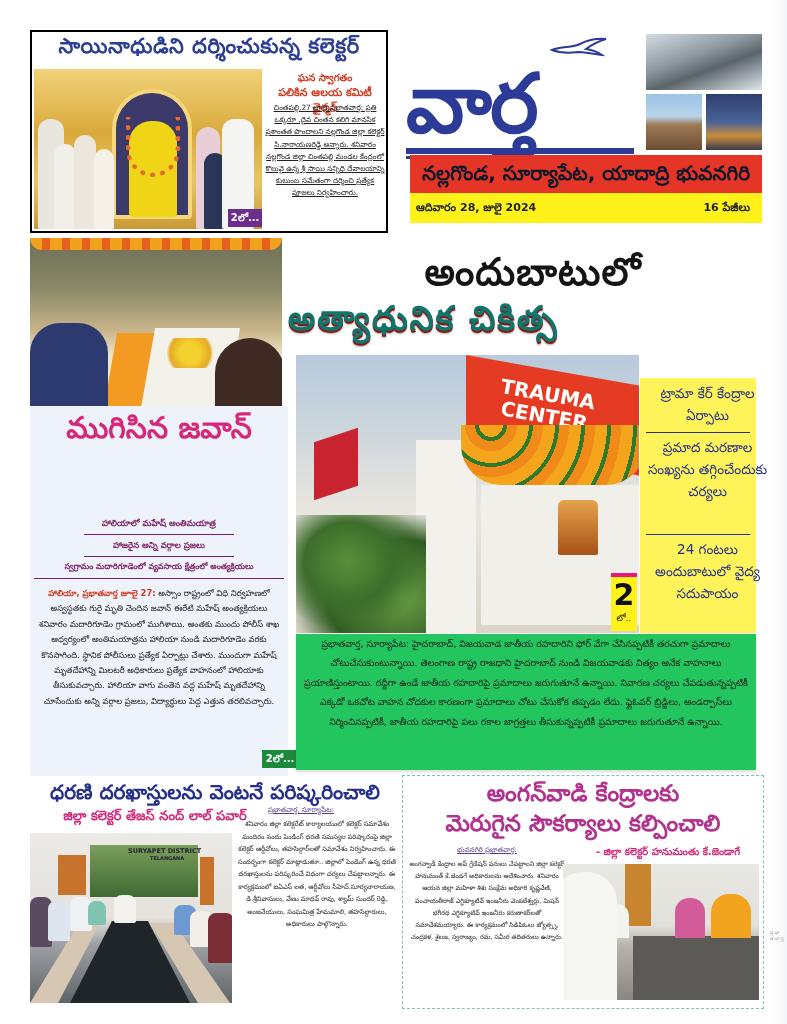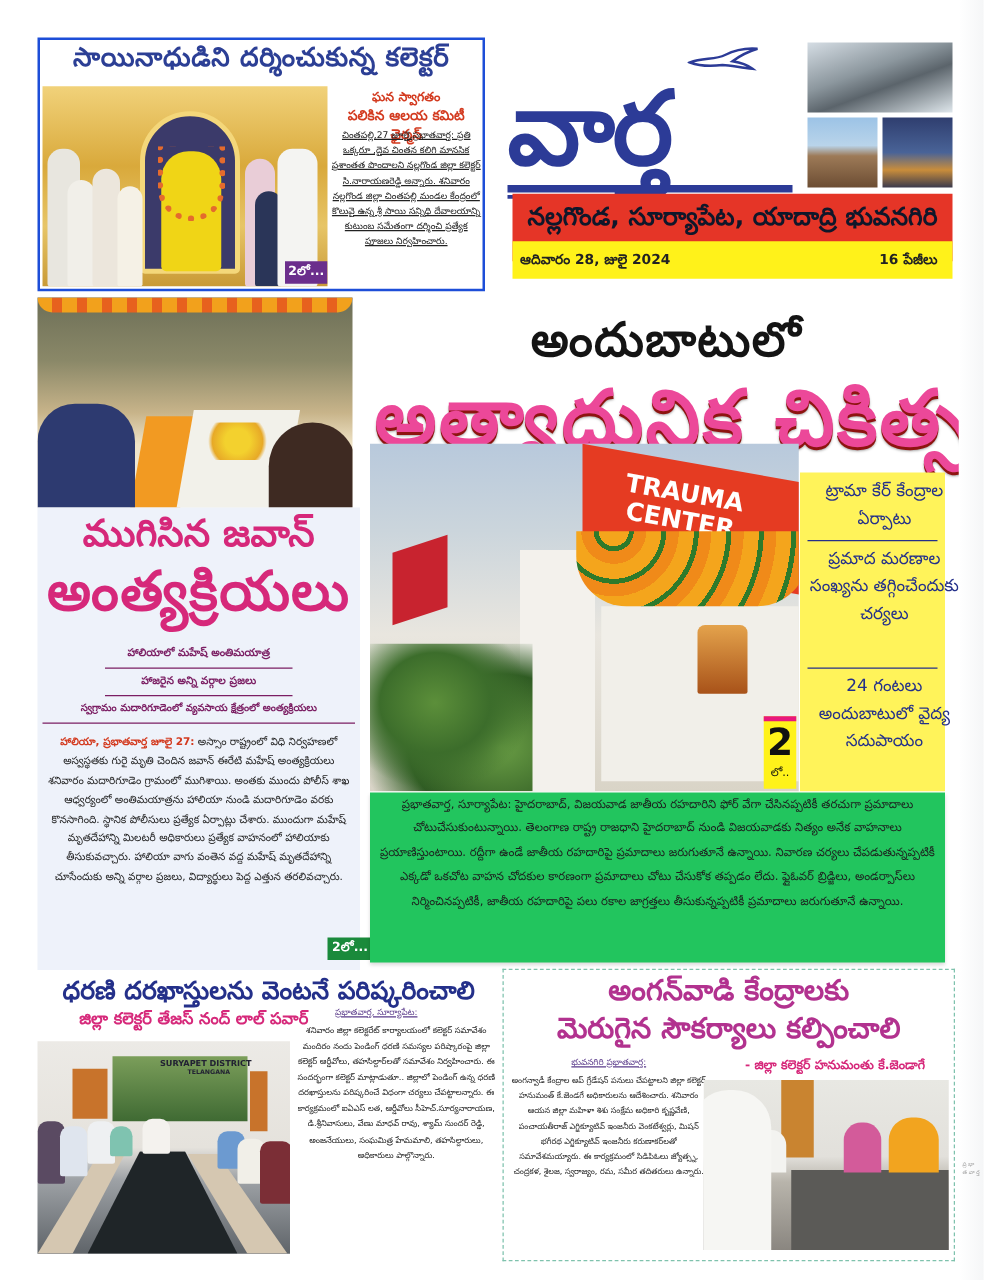--- a/index.html
+++ b/index.html
@@ -1,21 +1,21 @@
 <!DOCTYPE html>
 <html><head>
 <meta charset="utf-8">
 <style>
   * { box-sizing: border-box; margin: 0; padding: 0; }
   html, body { width: 787px; height: 1024px; background: #ffffff; overflow: hidden; }
   body { position: relative; font-family: "DejaVu Sans", sans-serif; color: #1a1a3a; }
   .abs { position: absolute; }
 
   
-  .sai-box { left: 30px; top: 30px; width: 358px; height: 203px; border: 2px solid #1d4ed8; background: #fff; padding-left: 28px; }
+  .sai-box { left: 30px; top: 30px; width: 358px; height: 203px; border: 2px solid #000000; background: #fff; padding-left: 28px; }
   .sai-title { left: 0; top: 2px; width: 354px; text-align: center; font-size: 21px; font-weight: bold; color: #2c3f95; letter-spacing: 0.5px; }
   .sai-photo { left: 2px; top: 37px; width: 228px; height: 160px; overflow: hidden;
     background: linear-gradient(180deg,#f1d27a 0%,#d9a93b 40%,#e7c567 70%,#c99a36 100%); }
   .sai-arch { left: 78px; top: 20px; width: 80px; height: 130px; border-radius: 40px 40px 4px 4px; background: #3b3a6a; border: 4px solid #f4d77a; }
   .sai-idol { left: 95px; top: 52px; width: 48px; height: 96px; border-radius: 22px 22px 4px 4px; background: #f0d516; }
   .sai-garland { left: 92px; top: 48px; width: 54px; height: 60px; border: 5px dotted #e46b2d; border-radius: 0 0 30px 30px; border-top: none; }
   .person { border-radius: 12px 12px 2px 2px; }
   .sai-more { left: 194px; top: 140px; width: 34px; height: 18px; background: #6b2e8c; color: #fff; font-size: 10px; font-weight: bold; text-align: center; line-height: 18px; }
   .sai-sub1 { left: 232px; top: 40px; width: 122px; text-align: center; font-size: 10px; color: #d33a1f; font-weight: bold; }
   .sai-sub2 { left: 232px; top: 54px; width: 122px; text-align: center; font-size: 11px; color: #d33a1f; font-weight: bold; }
@@ -49,21 +49,21 @@
   .fun-h1 { left: 0; top: 4px; width: 258px; text-align: center; font-size: 30px; color: #d6287a; font-weight: bold; }
   .fun-h2 { left: 0; top: 42px; width: 258px; text-align: center; font-size: 44px; color: #d6287a; font-weight: bold; letter-spacing: 1px; }
   .fun-deck { left: 10px; width: 238px; text-align: center; font-size: 8.5px; color: #7b1e63; font-weight: bold; }
   .fun-deck-rule { left: 54px; width: 150px; height: 1px; background: #7b1e63; }
   .fun-body { left: 6px; top: 224px; width: 246px; text-align: center; font-size: 8.4px; line-height: 15.4px; color: #232323; }
   .fun-body .dateline { color: #d33a1f; font-weight: bold; }
   .fun-more { left: 262px; top: 750px; width: 36px; height: 18px; background: #1a8a3b; color: #fff; font-size: 10px; font-weight: bold; text-align: center; line-height: 18px; }
 
   
   .lead-k1 { left: 288px; top: 250px; width: 490px; text-align: center; font-size: 38px; font-weight: bold; color: #141414; letter-spacing: 1px; }
-  .lead-h { left: 288px; top: 298px; width: 490px; text-align: right; font-size: 62px; font-weight: bold; color: #ec4899;
+  .lead-h { left: 288px; top: 298px; width: 490px; text-align: left; font-size: 34px; font-weight: bold; color: #0f766e;
     text-shadow: 0 2px 0 #8e1410, 0 3px 2px rgba(0,0,0,0.35); letter-spacing: 2px; }
   .lead-photo { left: 296px; top: 355px; width: 343px; height: 278px; overflow: hidden;
     background: linear-gradient(180deg,#b8c9dc 0%,#cbd5dc 25%,#e9e6df 55%,#d9d4c7 100%); }
   .trauma-sign { left: 170px; top: 0; width: 180px; height: 90px; background: #e53b22; transform: skewY(10deg); transform-origin: left; }
   .trauma-text { left: 180px; top: 28px; width: 140px; color: #fff; font-weight: bold; font-size: 20px; line-height: 22px; text-align: center; transform: rotate(10deg); }
   .small-sign { left: 18px; top: 80px; width: 44px; height: 58px; background: #c8232f; transform: skewY(-18deg); }
   .lead-garland { left: 165px; top: 70px; width: 185px; height: 60px; background: repeating-radial-gradient(circle at 30px 0,#f4a51c 0 12px,#2e7a2b 12px 16px,#f08a19 16px 26px,transparent 26px); border-radius: 0 0 40px 40px; }
   .lead-pillar { left: 120px; top: 85px; width: 60px; height: 193px; background: #f3f1ec; }
   .lead-wall { left: 185px; top: 130px; width: 165px; height: 140px; background: #f1efe9; }
   .lead-beacon { left: 262px; top: 145px; width: 40px; height: 55px; background: linear-gradient(180deg,#e4a34c,#a85219); border-radius: 6px 6px 2px 2px; }
@@ -155,21 +155,20 @@
 <div class="abs fun-photo">
   <div class="abs fun-garland"></div>
   <div class="abs fun-flag-orange"></div>
   <div class="abs fun-flag-white"></div>
   <div class="abs fun-flowers"></div>
   <div class="abs fun-woman1"></div>
   <div class="abs fun-woman2"></div>
 </div>
 <div class="abs fun-box">
   <div class="abs fun-h1">ముగిసిన జవాన్</div>
-  <div class="abs fun-h2">అంత్యక్రియలు</div>
   <div class="abs fun-deck" style="top:112px;">హాలియాలో మహేష్ అంతిమయాత్ర</div>
   <div class="abs fun-deck-rule" style="top:128px;"></div>
   <div class="abs fun-deck" style="top:134px;">హాజరైన అన్ని వర్గాల ప్రజలు</div>
   <div class="abs fun-deck-rule" style="top:150px;"></div>
   <div class="abs fun-deck" style="top:156px;font-size:8px;">స్వగ్రామం మదారిగూడెంలో వ్యవసాయ క్షేత్రంలో అంత్యక్రియలు</div>
   <div class="abs fun-deck-rule" style="top:172px;left:4px;width:250px;"></div>
   <div class="abs fun-body" style="top:180px;"><span class="dateline">హాలియా, ప్రభాతవార్త జూలై 27:</span><span> అస్సాం రాష్ట్రంలో విధి నిర్వహణలో అస్వస్థతకు గురై మృతి చెందిన జవాన్ ఈరేటి మహేష్ అంత్యక్రియలు శనివారం మదారిగూడెం గ్రామంలో ముగిశాయి. అంతకు ముందు పోలీస్ శాఖ ఆధ్వర్యంలో అంతిమయాత్రను హాలియా నుండి మదారిగూడెం వరకు కొనసాగింది. స్థానిక పోలీసులు ప్రత్యేక ఏర్పాట్లు చేశారు. ముందుగా మహేష్ మృతదేహాన్ని మిలటరీ అధికారులు ప్రత్యేక వాహనంలో హాలియాకు తీసుకువచ్చారు. హాలియా వాగు వంతెన వద్ద మహేష్ మృతదేహాన్ని చూసేందుకు అన్ని వర్గాల ప్రజలు, విద్యార్థులు పెద్ద ఎత్తున తరలివచ్చారు.</span></div>
 </div>
 <div class="abs fun-more">2లో...</div>
 

